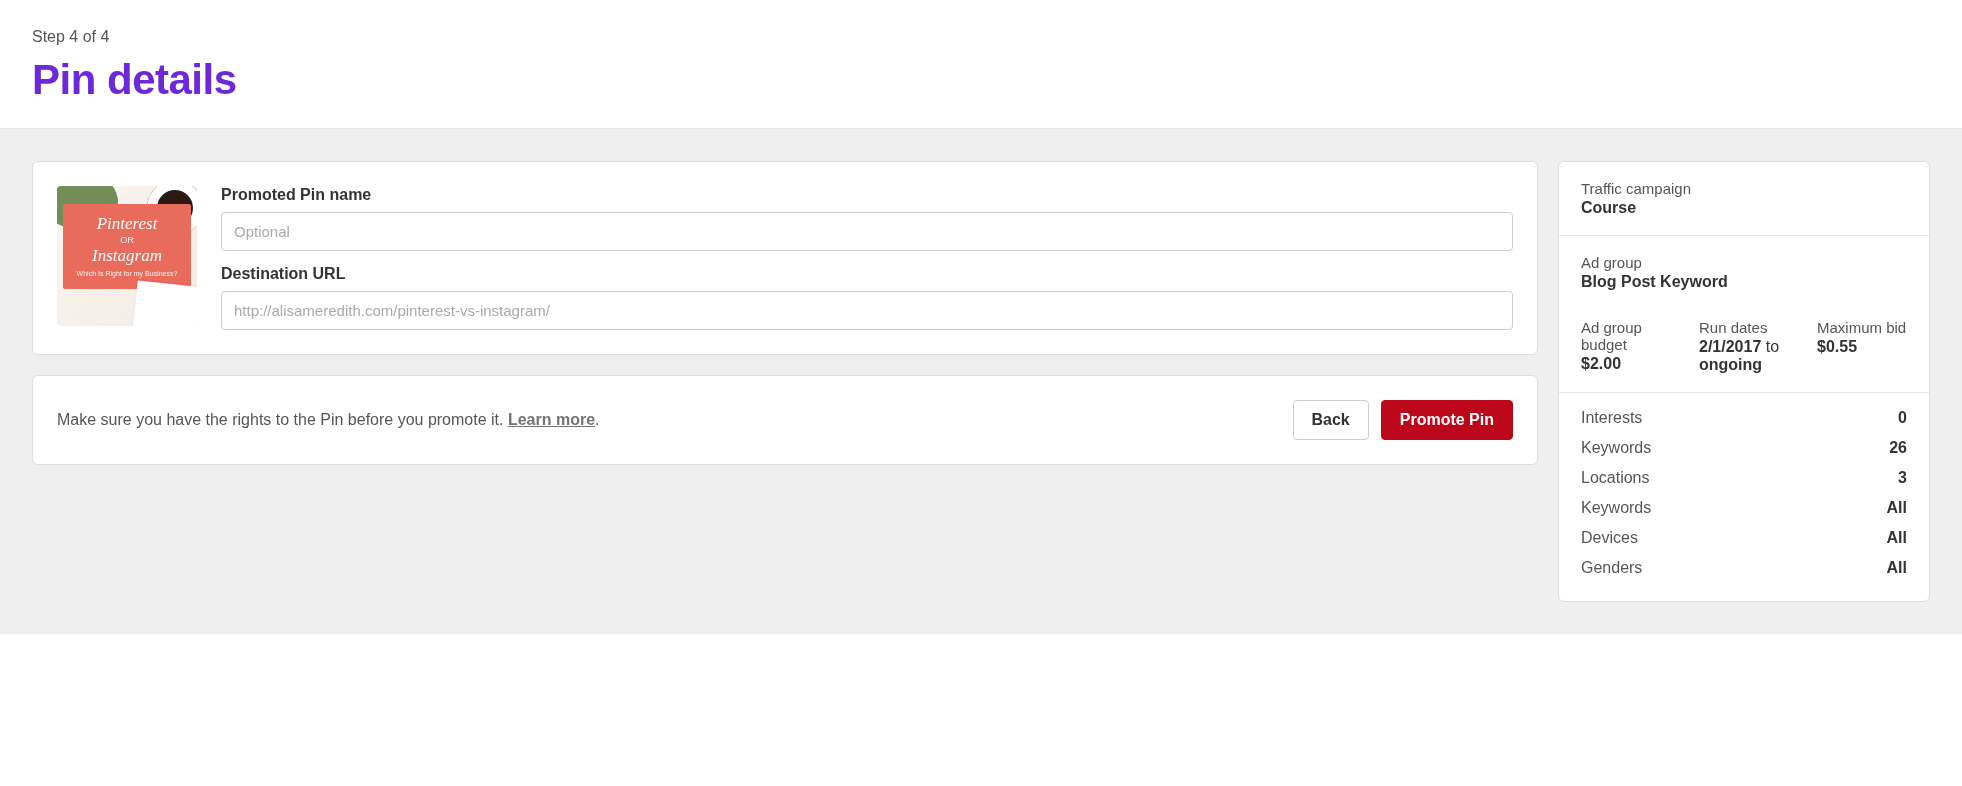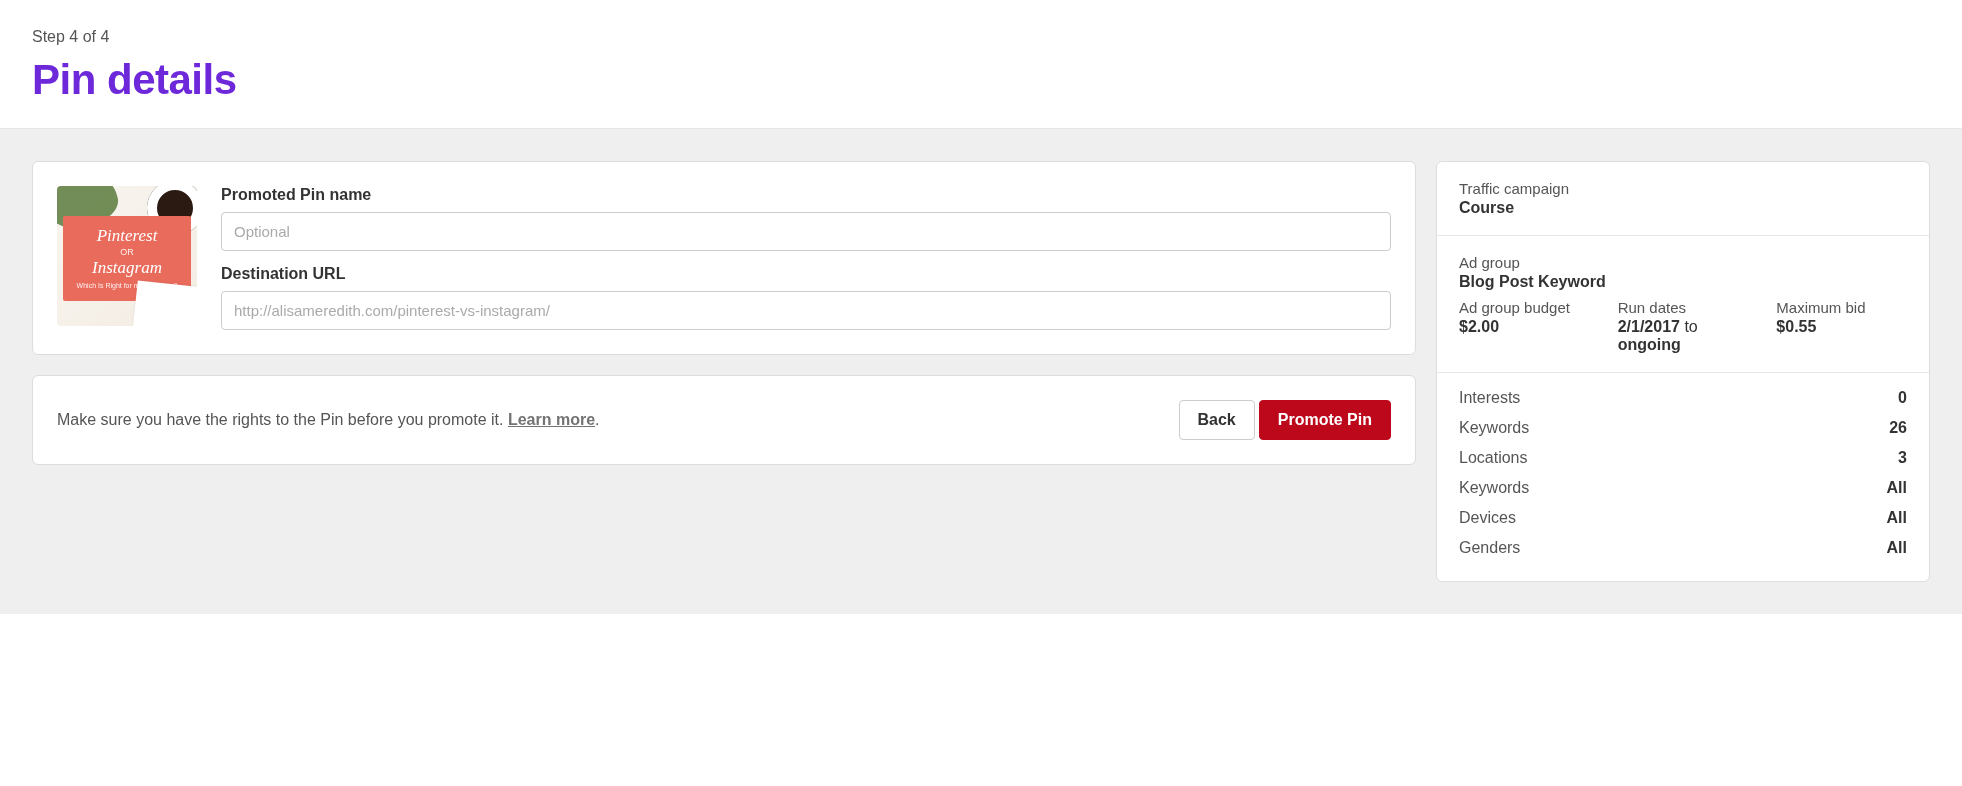--- a/index.html
+++ b/index.html
@@ -68,21 +68,21 @@
     .pin-thumb-cup {
       position: absolute;
       top: -6px; right: -6px;
       width: 56px; height: 56px;
       border-radius: 50%;
       background: #fff;
       box-shadow: inset 0 0 0 10px #fff, inset 0 0 0 28px #2b1a12;
     }
     .pin-thumb-badge {
       position: absolute;
-      top: 30px;
+      top: 18px;
       left: 6px;
       right: 6px;
       background: #e96b5c;
       color: #fff;
       text-align: center;
       padding: 10px 4px 12px 4px;
       border-radius: 2px;
     }
     .pin-thumb-badge .t1 { font-family: Georgia, serif; font-style: italic; font-size: 17px; }
     .pin-thumb-badge .t2 { font-size: 9px; margin: 1px 0; opacity: 0.9; }
@@ -121,41 +121,41 @@
       justify-content: space-between;
     }
     .rights-text {
       font-size: 16px;
       color: #555;
     }
     .rights-text .learn-more {
       font-weight: 700;
       color: #737373;
     }
-    .action-buttons { display: flex; gap: 4px; }
+    .action-buttons { display: flex; gap: 12px; }
     .btn {
       font-size: 16px;
       font-weight: 700;
       padding: 10px 18px;
       border-radius: 4px;
       cursor: pointer;
       border: 1px solid transparent;
     }
     .btn-secondary {
       background: #fff;
       border: 1px solid #ccc;
       color: #333;
     }
     .btn-primary {
       background: #bd081c;
       color: #fff;
       border: 1px solid #bd081c;
     }
     .sidebar {
-      width: 494px;
+      width: 372px;
       background: #fff;
       border: 1px solid #ddd;
       border-radius: 6px;
       overflow: hidden;
     }
     .side-section {
       padding: 18px 22px;
       border-bottom: 1px solid #e7e7e7;
     }
     .side-section:last-child { border-bottom: none; }
@@ -165,21 +165,21 @@
       margin-bottom: 2px;
     }
     .side-value {
       font-size: 16px;
       font-weight: 700;
       color: #333;
     }
     .side-triplet {
       display: flex;
       gap: 28px;
-      margin-top: 8px;
+      margin-top: 28px;
     }
     .side-triplet > div { flex: 1; }
     .run-dates .ongoing { font-weight: 700; }
     .stat-list {
       padding: 10px 22px 18px 22px;
     }
     .stat-row {
       display: flex;
       justify-content: space-between;
       align-items: center;

